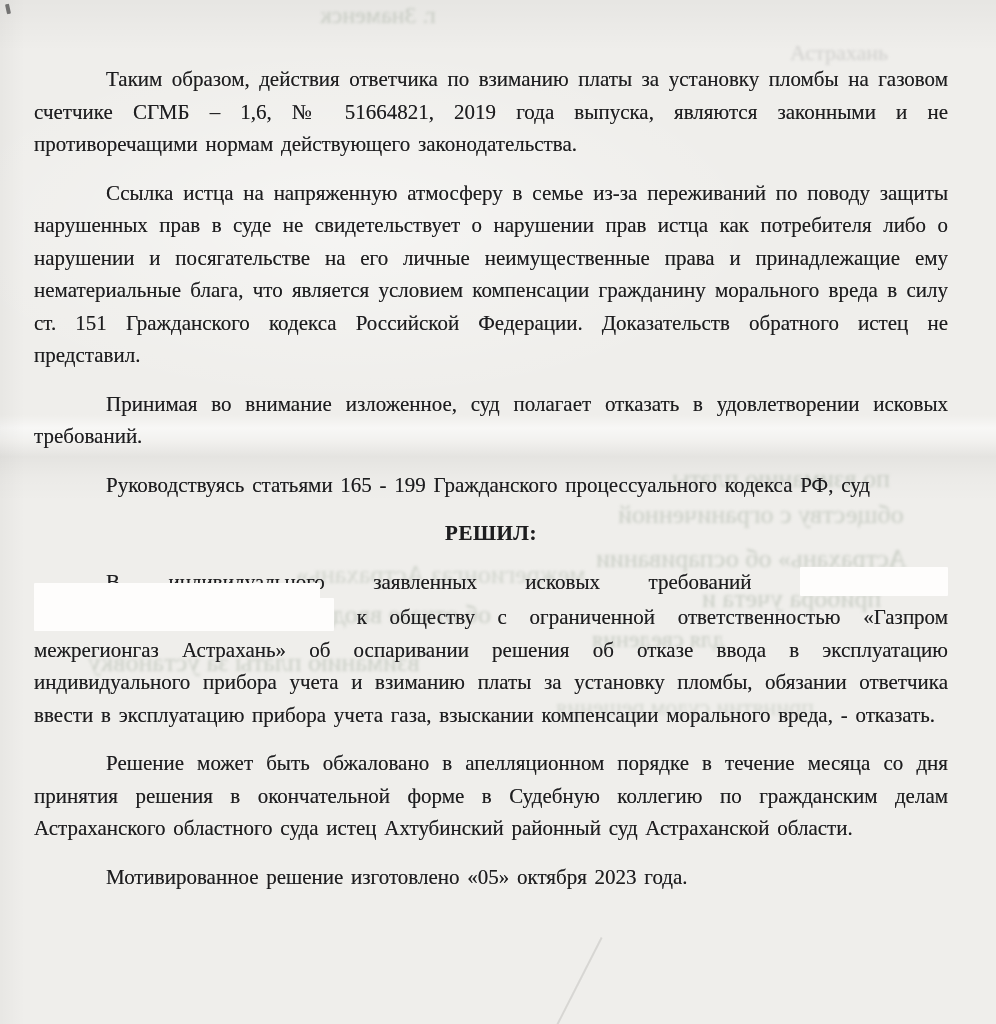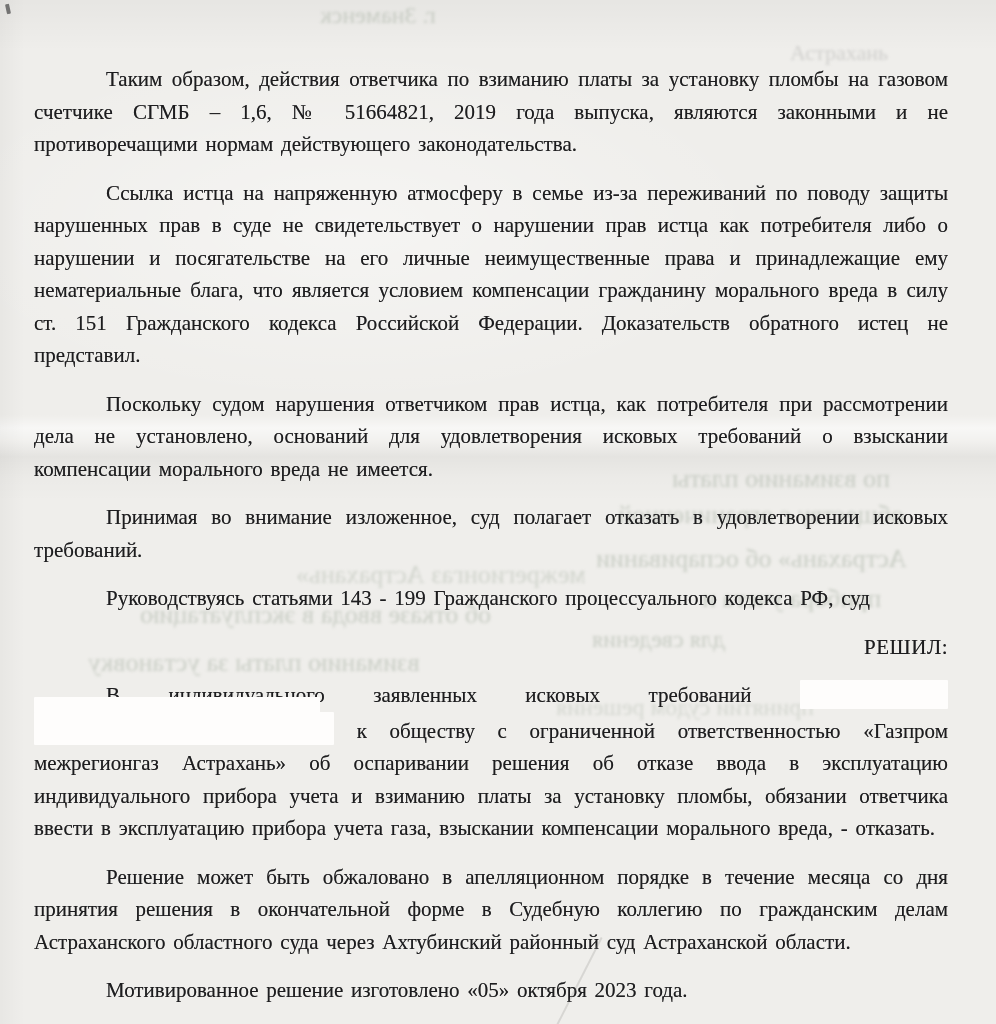--- a/index.html
+++ b/index.html
@@ -38,23 +38,24 @@
     text-align: justify;
     text-shadow: 0 0 0.5px rgba(30,30,30,0.55);
   }
   .doc p, .doc h2 {
     margin: 16px; padding: 0;
     font-weight: normal;
     font-size: 21px;
   }
   .doc p { text-indent: 72px; }
   .doc h2 {
-    text-align: right;
+    text-align: center;
     text-indent: 0;
     letter-spacing: 0.5px;
+    font-weight: bold;
   }
   
   .redact {
     display: inline-block;
     background: #fefdfc;
     border-radius: 1px;
     position: relative;
     vertical-align: -7px;
   }
   .redact.r1 { width: 148px; height: 29px; }
@@ -124,28 +125,27 @@
 <div class="ghost g5 mir">прибора учета и</div>
 <div class="ghost g6 mir">межрегионгаз Астрахань»</div>
 <div class="ghost g7 mir">об отказе ввода в эксплуатацию</div>
 <div class="ghost g8 mir">для сведения</div>
 <div class="ghost g9 mir">взиманию платы за установку</div>
 <div class="ghost g10 mir">принятии судом решения</div>
 
 <div class="doc">
   <p>Таким образом, действия ответчика по взиманию платы за установку пломбы на газовом счетчике СГМБ – 1,6, № 51664821, 2019 года выпуска, являются законными и не противоречащими нормам действующего законодательства.</p>
   <p>Ссылка истца на напряженную атмосферу в семье из-за переживаний по поводу защиты нарушенных прав в суде не свидетельствует о нарушении прав истца как потребителя либо о нарушении и посягательстве на его личные неимущественные права и принадлежащие ему нематериальные блага, что является условием компенсации гражданину морального вреда в силу ст. 151 Гражданского кодекса Российской Федерации. Доказательств обратного истец не представил.</p>
-  <p>Поскольку судом нарушения ответчиком прав истца, как потребителя при рассмотрении дела не установлено, оснований для удовлетворения исковых требований о взыскании компенсации морального вреда не имеется.</p>
   <p>Принимая во внимание изложенное, суд полагает отказать в удовлетворении исковых требований.</p>
-  <p>Руководствуясь статьями 143 - 199 Гражданского процессуального кодекса РФ, суд</p>
+  <p>Руководствуясь статьями 165 - 199 Гражданского процессуального кодекса РФ, суд</p>
   <h2>РЕШИЛ:</h2>
   <p>
     <span>В индивидуального заявленных исковых требований</span>
     <span class="redact r1"></span>
     <span class="redact r2"></span>
     <span>к обществу с ограниченной ответственностью «Газпром межрегионгаз Астрахань» об оспаривании решения об отказе ввода в эксплуатацию индивидуального прибора учета и взиманию платы за установку пломбы, обязании ответчика ввести в эксплуатацию прибора учета газа, взыскании компенсации морального вреда, - отказать.</span>
   </p>
-  <p>Решение может быть обжаловано в апелляционном порядке в течение месяца со дня принятия решения в окончательной форме в Судебную коллегию по гражданским делам Астраханского областного суда через Ахтубинский районный суд Астраханской области.</p>
+  <p>Решение может быть обжаловано в апелляционном порядке в течение месяца со дня принятия решения в окончательной форме в Судебную коллегию по гражданским делам Астраханского областного суда истец Ахтубинский районный суд Астраханской области.</p>
   <p>Мотивированное решение изготовлено «05» октября 2023 года.</p>
 </div>
 
 <div class="crease"></div>
 <div class="speck"></div>
 
 </body></html>

